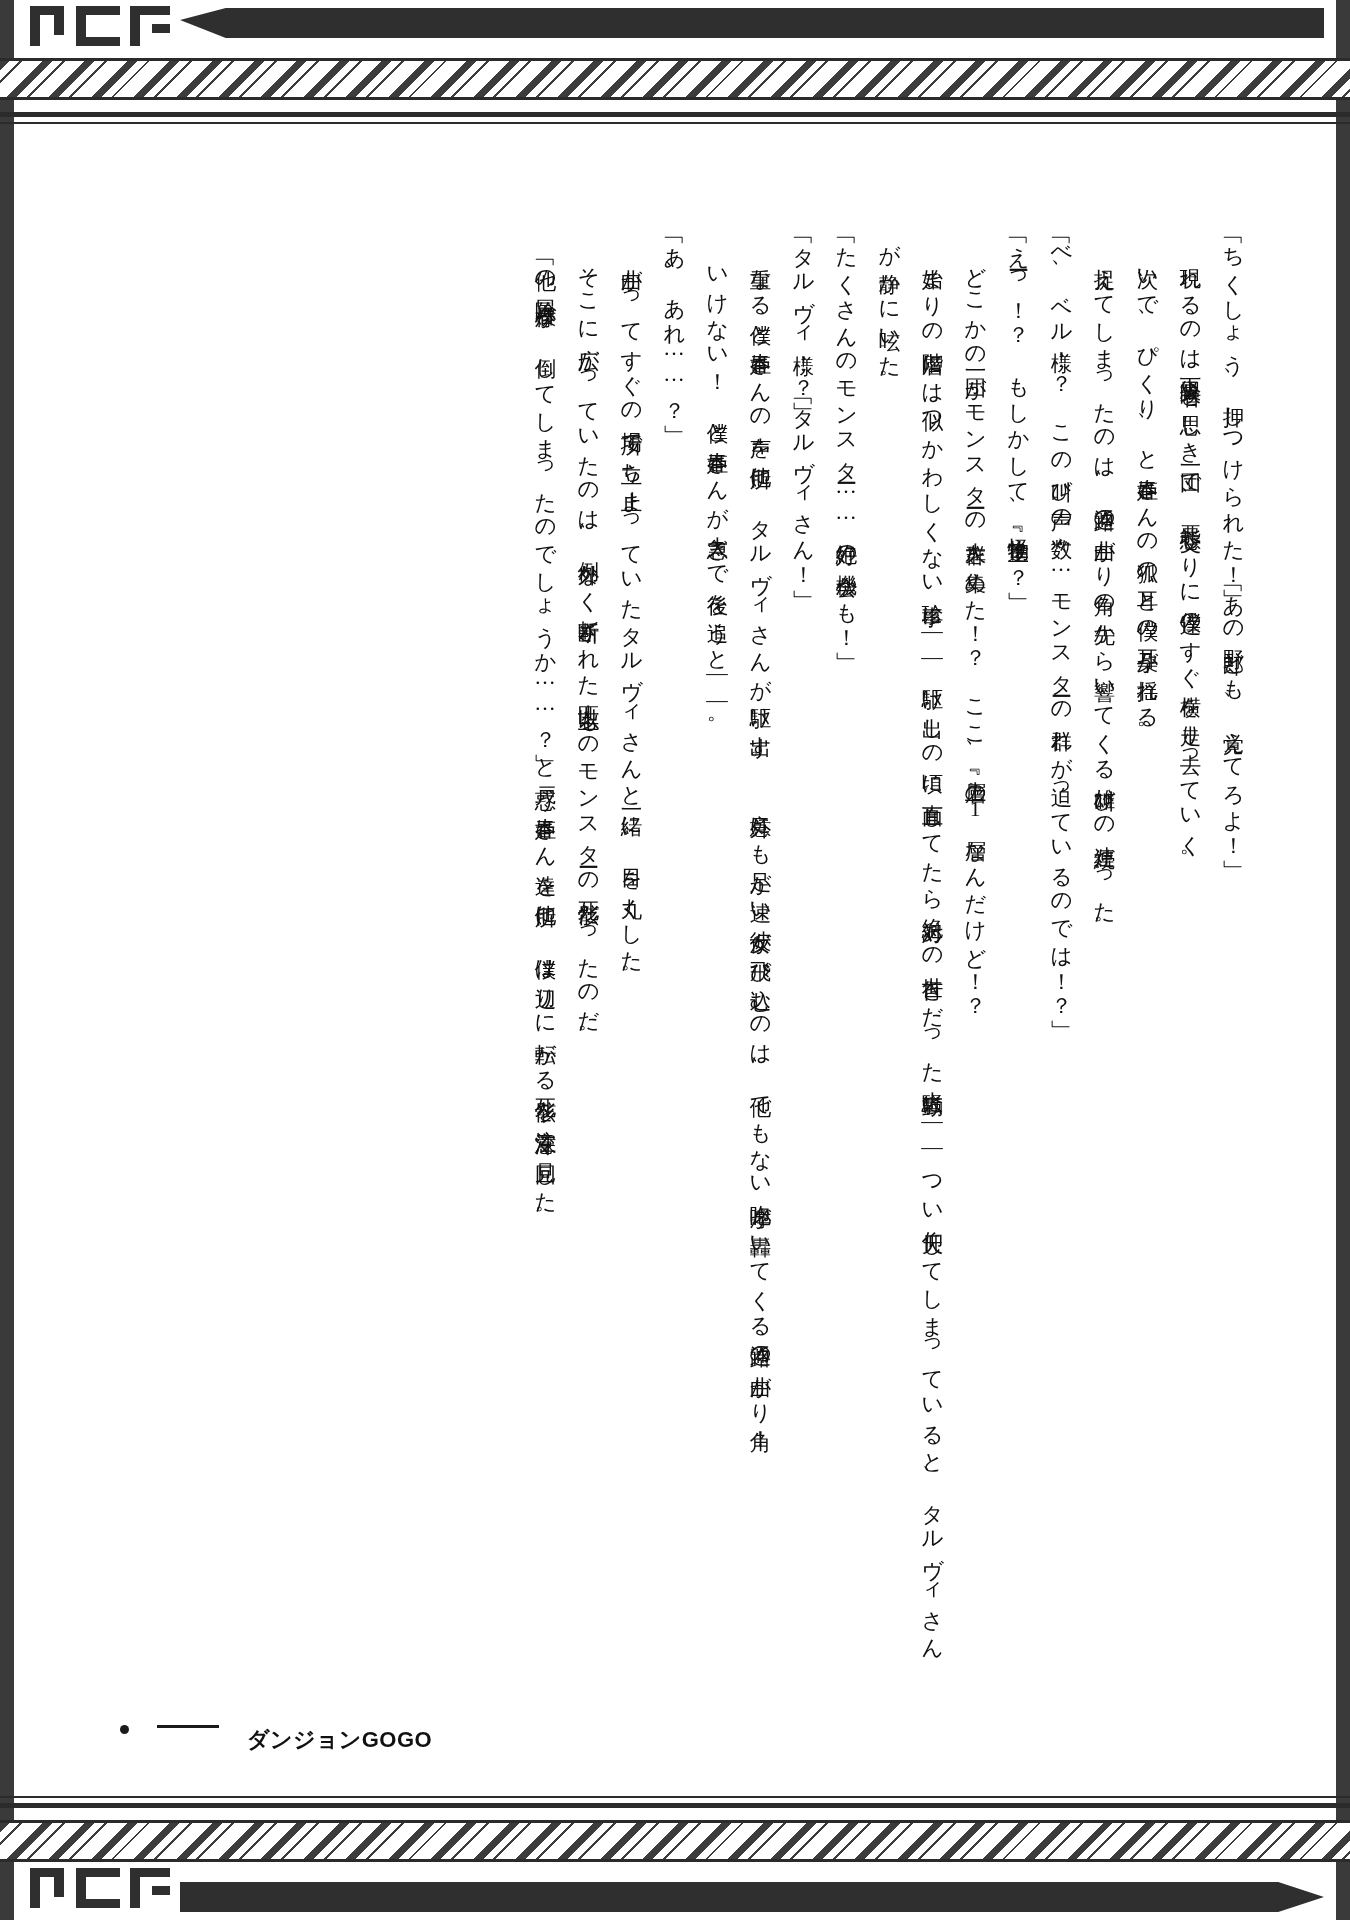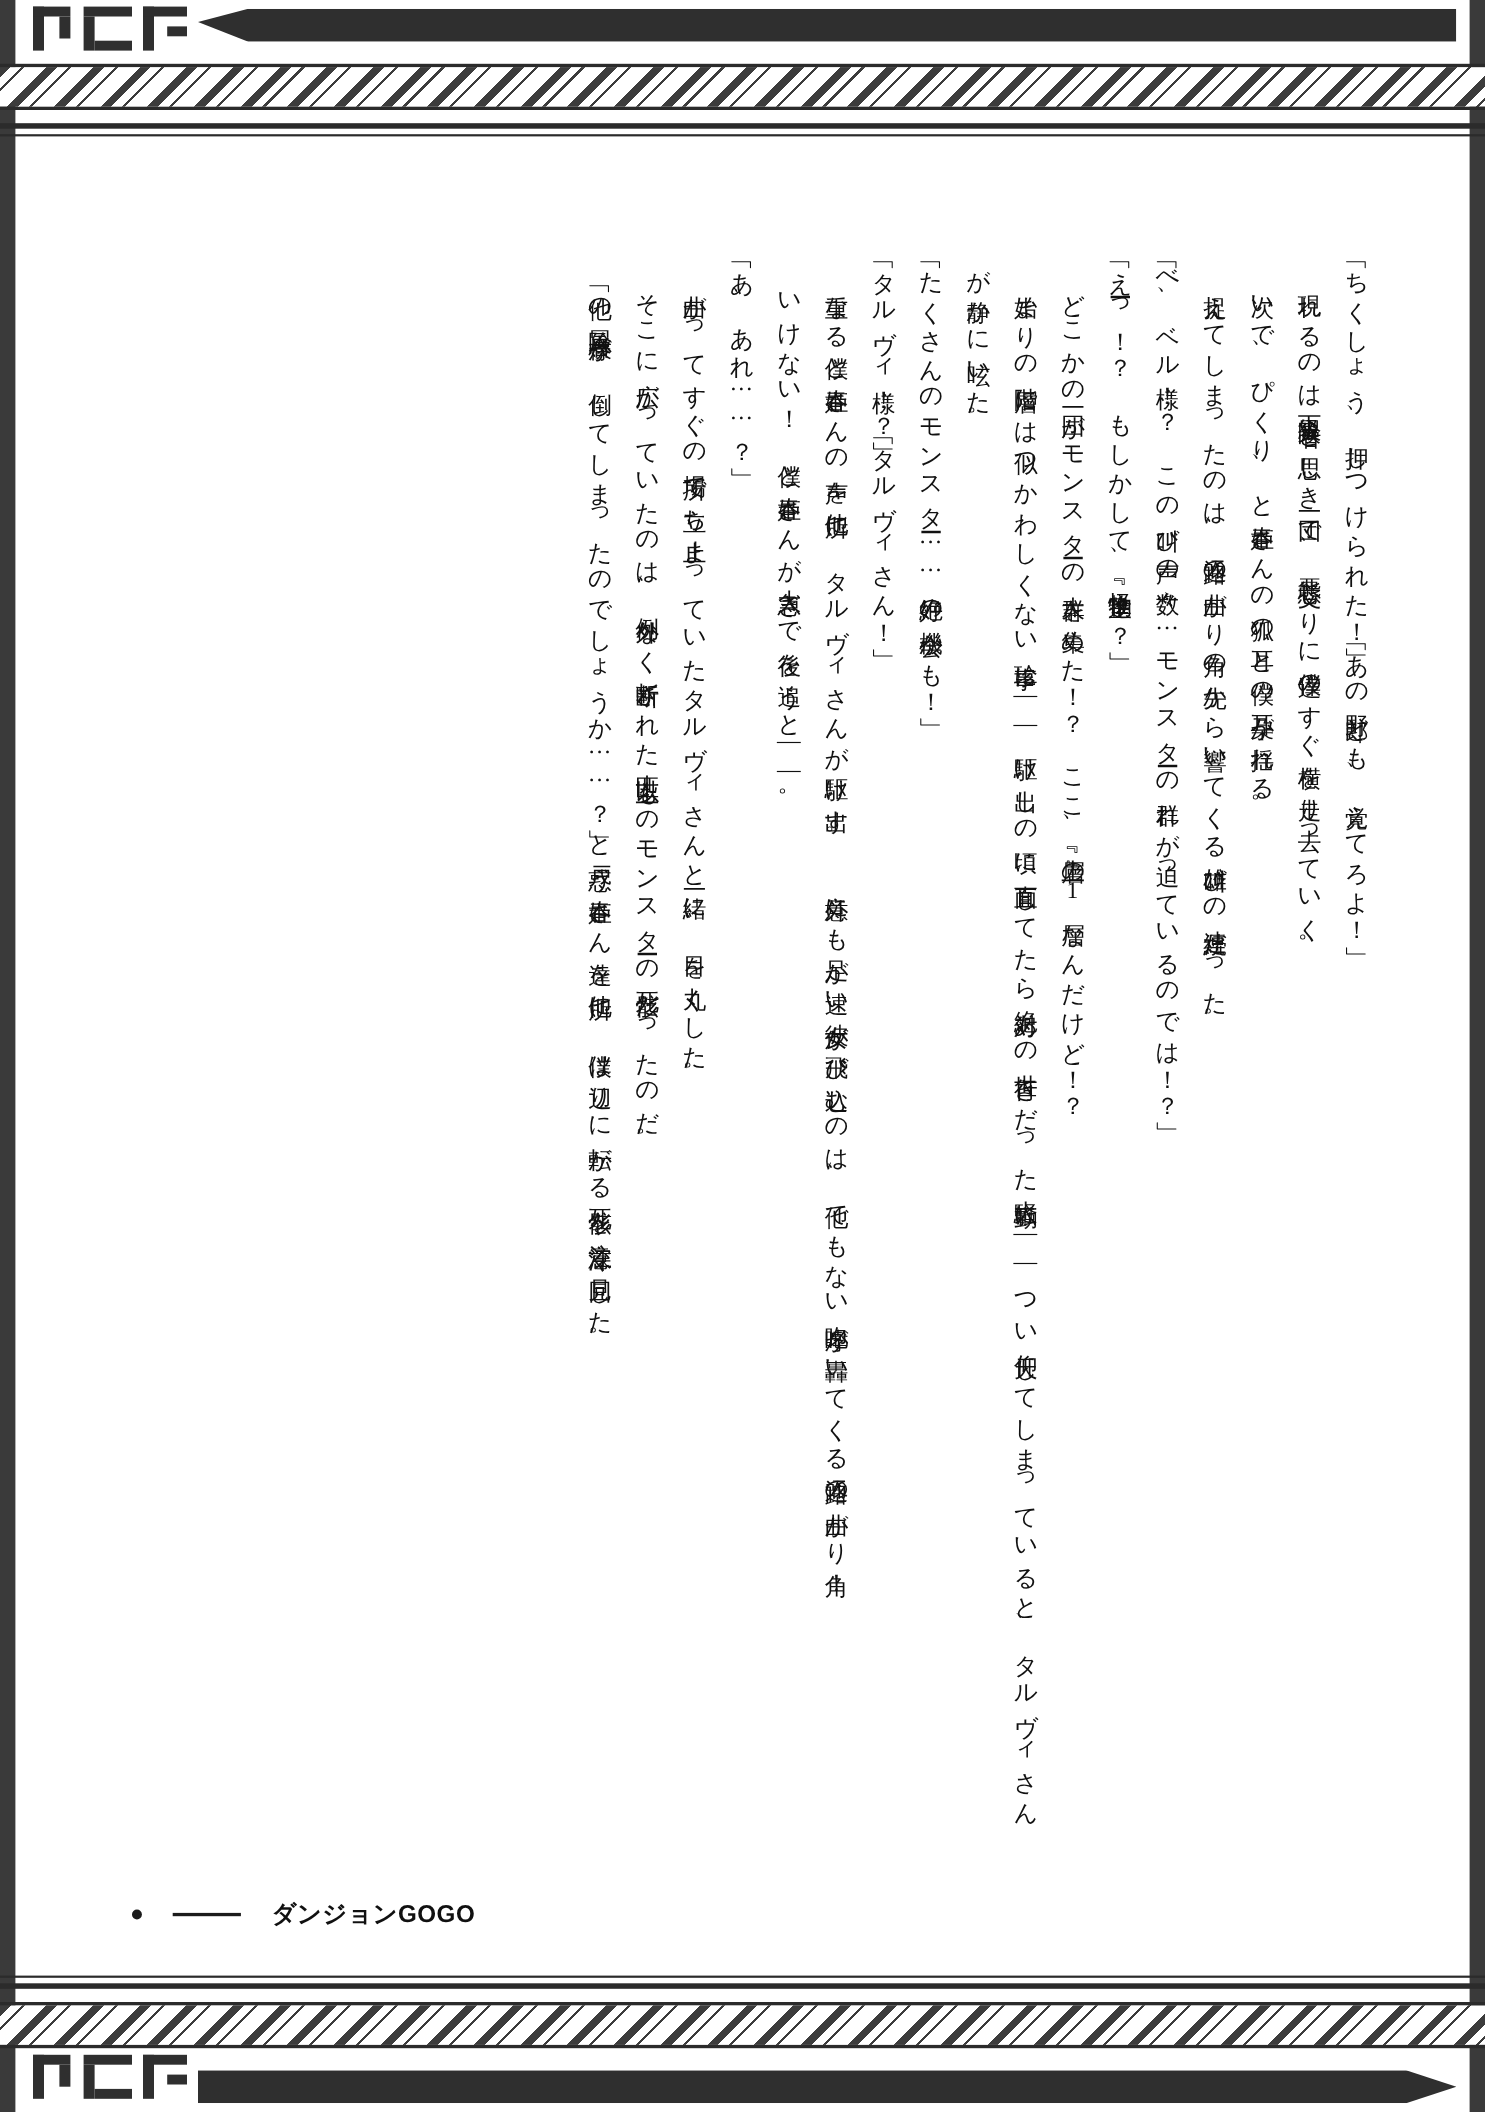--- a/index.html
+++ b/index.html
@@ -137,21 +137,21 @@
   .text-area p.indent {
     text-indent: 1em;
   }
 
   
   .footer {
     position: absolute;
     left: 120px;
     bottom: 165px;
     display: flex;
-    align-items: center;
+    align-items: flex-start;
     gap: 28px;
   }
   .footer-dot {
     width: 9px;
     height: 9px;
     background: #1b1b1b;
     border-radius: 50%;
   }
   .footer-line {
     width: 62px;

